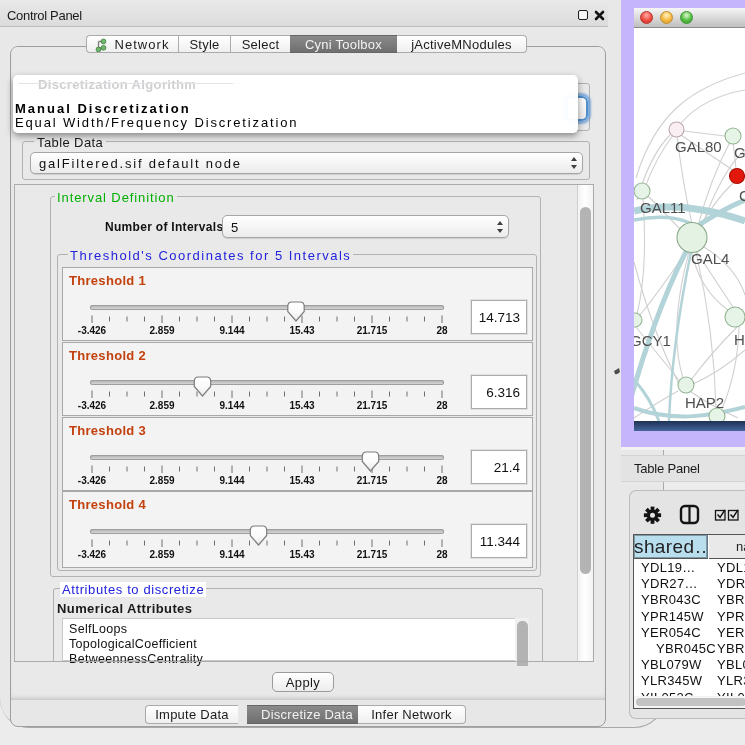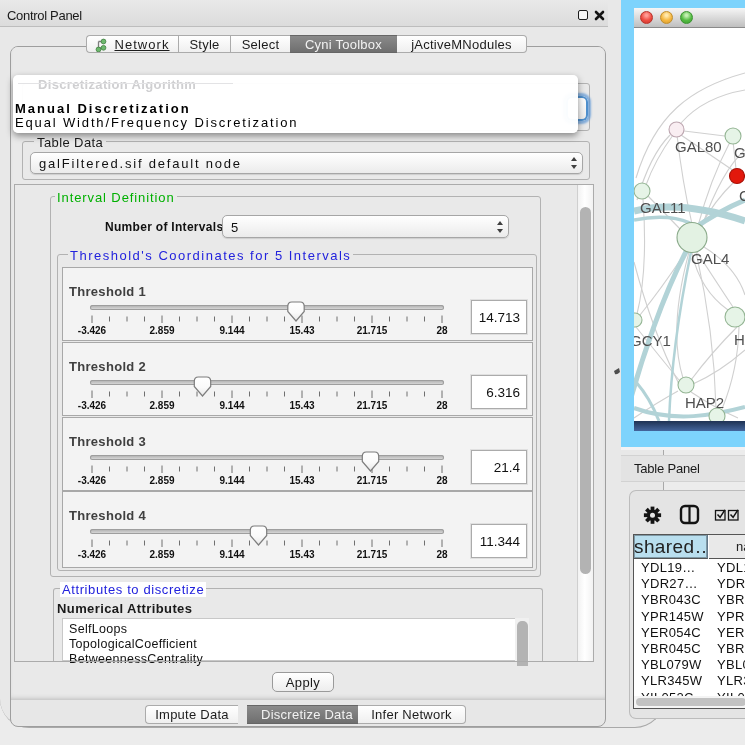--- a/index.html
+++ b/index.html
@@ -16,21 +16,21 @@
   .combo .arr::before { content:""; position:absolute; left:0; top:0; border-left:3px solid transparent;
            border-right:3px solid transparent; border-bottom:4.5px solid #3f3f3f; }
   .combo .arr::after { content:""; position:absolute; left:0; bottom:0; border-left:3px solid transparent;
            border-right:3px solid transparent; border-top:4.5px solid #3f3f3f; }
   .tab { position:absolute; top:0; height:18px; background:linear-gradient(#ffffff,#efefef);
          border-top:1px solid #ababab; border-bottom:1px solid #ababab;
          font-size:13px; color:#1c1c1c; letter-spacing:0.25px; text-align:center; line-height:17px; }
   .tab.sel { background:linear-gradient(#8a8a8a,#6f6f6f); color:#f2f2f2; border-color:#666; }
   .tl { width:13px; height:13px; border-radius:50%; }
   .thp { position:absolute; left:62px; width:471px; height:74px; background:#f3f3f3; border:1px solid #a8a8a8; }
-  .thp .ttl { position:absolute; left:6px; top:5px; font-size:13px; font-weight:bold; color:#404040; letter-spacing:0.3px;margin-top:11px; }
+  .thp .ttl { position:absolute; left:6px; top:5px; font-size:13px; font-weight:bold; color:#c2410c; letter-spacing:0.3px; }
   .thp .track { position:absolute; left:27px; top:37px; width:354px; height:5px; border-radius:3px;
         background:linear-gradient(#ababab,#e0e0e0); box-shadow:inset 0 0 0 1px #9e9e9e; }
   .thp .field { position:absolute; left:408px; top:32px; width:56px; height:34px; background:#ffffff;
         border:1px solid #ababab; box-shadow:0 0 0 1px #e0e0e0; }
   .thp .field span { position:absolute; right:6px; top:50%; transform:translateY(-50%); font-size:13.5px; color:#111; }
 </style>
 </head>
 <body>
 <div id="stage">
 
@@ -42,21 +42,21 @@
       <svg class="abs" style="left:594px;top:10px;" width="11" height="11" viewBox="0 0 11 11">
         <path d="M2 2 L9 9 M9 2 L2 9" stroke="#141414" stroke-width="2.6" stroke-linecap="round"></path>
       </svg>
     </div>
 
     <div class="abs" style="left:10px;top:46px;width:596px;height:681px;border:1px solid #9e9e9e;border-radius:8px;background:#e7e7e7;"></div>
 
     <div class="abs" style="left:11px;top:47px;width:594px;height:653px;background:#e9e9e9;border-radius:7px 7px 0 0;box-shadow:inset 0 -4px 5px -3px #b9b9b9;"></div>
 
     <div class="abs" id="toptabs" style="left:86px;top:35px;height:18px;">
-      <div class="tab" style="left:0;width:92px;border-left:1px solid #ababab;border-radius:4px 0 0 4px;text-decoration:underline;">
+      <div class="tab" style="left:0;width:92px;border-left:1px solid #ababab;border-radius:4px 0 0 4px;">
         <svg style="position:absolute;left:8px;top:2px;" width="13" height="14" viewBox="0 0 13 14">
           <path d="M3.5 3.5 L3.5 11.5 M3.5 3.5 L8 3.5 M3.5 9.8 L8 9.8" stroke="#7d7d7d" stroke-width="1.3" fill="none"></path>
           <circle cx="8.5" cy="3.5" r="2.4" fill="#6cb86c" stroke="#3f7d3f" stroke-width="0.8"></circle>
           <circle cx="8.5" cy="9.8" r="2.4" fill="#6cb86c" stroke="#3f7d3f" stroke-width="0.8"></circle>
           <circle cx="3.5" cy="11.5" r="2.4" fill="#6cb86c" stroke="#3f7d3f" stroke-width="0.8"></circle>
         </svg>
         <span style="margin-left:19px;letter-spacing:1.05px;">Network</span>
       </div>
       <div class="tab" style="left:92px;width:52px;border-left:1px solid #ababab;">Style</div>
       <div class="tab" style="left:144px;width:60px;border-left:1px solid #ababab;">Select</div>
@@ -295,21 +295,21 @@
     <div class="abs" style="left:25px;top:2px;font-size:13px;font-weight:bold;color:#cfcfd1;letter-spacing:0.35px;">Discretization Algorithm</div>
     <div class="abs" style="left:5px;top:8px;width:215px;height:1px;background:#e3e3e5;"></div>
     <div class="abs" style="left:2px;top:26px;font-size:13px;color:#000;font-weight:bold;letter-spacing:2.0px;">Manual Discretization</div>
     <div class="abs" style="left:2px;top:40px;font-size:13px;color:#000;letter-spacing:1.85px;">Equal Width/Frequency Discretization</div>
   </div>
 
   <svg class="abs" style="left:613px;top:367px;" width="8" height="9" viewBox="0 0 8 9">
       <path d="M1 4 L6 1 L7 5 Q4 8 2 7 Z" fill="#4e4e4e"></path>
     </svg>
 
-  <div class="abs" id="netwin" style="left:621px;top:0;width:124px;height:450px;background:#7dd3fc;">
+  <div class="abs" id="netwin" style="left:621px;top:0;width:124px;height:450px;background:#c4b5fd;">
     <div class="abs" style="left:13px;top:8px;width:111px;height:20px;background:linear-gradient(#f6f6f6,#bfbfbf);border-bottom:1px solid #8a8a8a;"></div>
 
     <div class="abs tl" style="left:19px;top:11px;background:radial-gradient(circle at 50% 30%,#ff9d96 10%,#ee4b40 55%,#c8352b);border:1px solid #b73229;"></div>
     <div class="abs tl" style="left:39px;top:11px;background:radial-gradient(circle at 50% 30%,#ffe9ad 10%,#f5b63e 55%,#d29a2f);border:1px solid #c08d2a;"></div>
     <div class="abs tl" style="left:59px;top:11px;background:radial-gradient(circle at 50% 30%,#c4f0b3 10%,#53bb41 55%,#3f9e33);border:1px solid #3a9230;"></div>
 
     <svg class="abs" id="net" style="left:13px;top:28px;" width="111" height="393" viewBox="634 28 111 393">
       <rect x="634" y="28" width="111" height="393" fill="#ffffff"></rect>
       <g fill="none" stroke="#d0d0d0" stroke-width="1.1">
         <path d="M745 90 Q 704 97 681 123"></path>
@@ -409,21 +409,21 @@
     <div class="abs" style="left:0;top:0;width:74px;height:24px;background:#b9dfef;box-shadow:inset 0 0 0 1px #7f99a5;border-right:1px solid #62788a;border-bottom:1px solid #555;text-align:center;line-height:24px;font-size:19px;color:#222;letter-spacing:0.4px;">shared…</div>
     <div class="abs" style="left:75px;top:0;width:37px;height:24px;background:#e9e9e9;border-bottom:1px solid #555;font-size:13px;color:#222;line-height:24px;">
         <span style="position:absolute;left:27px;">na</span>
       </div>
     <div class="abs" style="left:0;top:25px;width:92px;font-size:13px;color:#111;letter-spacing:0.3px;">
       <div style="height:16.2px;line-height:16.2px;"><span style="padding-left:7px;">YDL19…</span><span style="position:absolute;left:83px;">YDL1</span></div>
       <div style="height:16.2px;line-height:16.2px;"><span style="padding-left:7px;">YDR27…</span><span style="position:absolute;left:83px;">YDR2</span></div>
       <div style="height:16.2px;line-height:16.2px;"><span style="padding-left:7px;">YBR043C</span><span style="position:absolute;left:83px;">YBR0</span></div>
       <div style="height:16.2px;line-height:16.2px;"><span style="padding-left:7px;">YPR145W</span><span style="position:absolute;left:83px;">YPR1</span></div>
       <div style="height:16.2px;line-height:16.2px;"><span style="padding-left:7px;">YER054C</span><span style="position:absolute;left:83px;">YER0</span></div>
-      <div style="height:16.2px;line-height:16.2px;"><span style="padding-left:7px;">YBR045C</span><span style="position:absolute;left:83px;">YBR0</span></div>
+      <div style="height:16.2px;line-height:16.2px;padding-left:15px;"><span style="padding-left:7px;">YBR045C</span><span style="position:absolute;left:83px;">YBR0</span></div>
       <div style="height:16.2px;line-height:16.2px;"><span style="padding-left:7px;">YBL079W</span><span style="position:absolute;left:83px;">YBL0</span></div>
       <div style="height:16.2px;line-height:16.2px;"><span style="padding-left:7px;">YLR345W</span><span style="position:absolute;left:83px;">YLR3</span></div>
       <div style="height:16.2px;line-height:16.2px;"><span style="padding-left:7px;">YIL052C</span><span style="position:absolute;left:83px;">YIL0</span></div>
     </div>
     <div class="abs" style="left:0;top:161px;width:112px;height:14px;background:#f4f4f4;">
       <div class="abs" style="left:2px;top:2px;width:110px;height:8px;background:#c2c2c2;border-radius:4px;"></div>
     </div>
   </div>
 
 </div>

